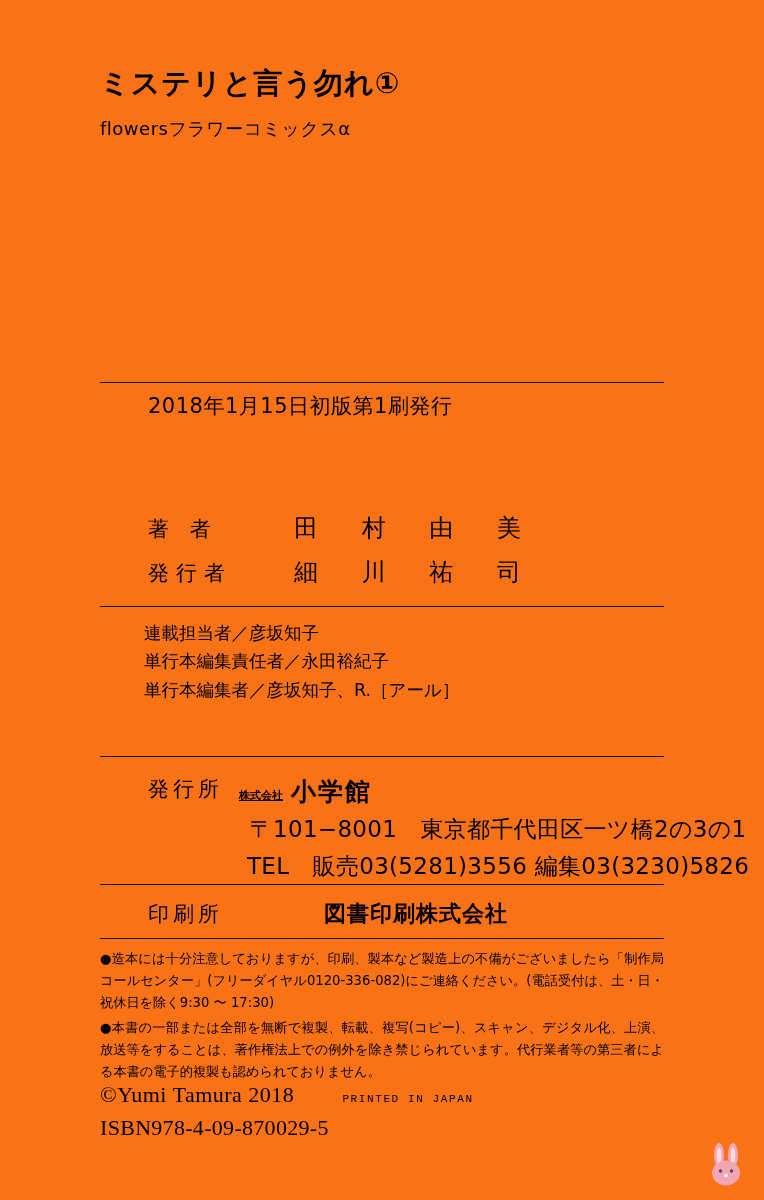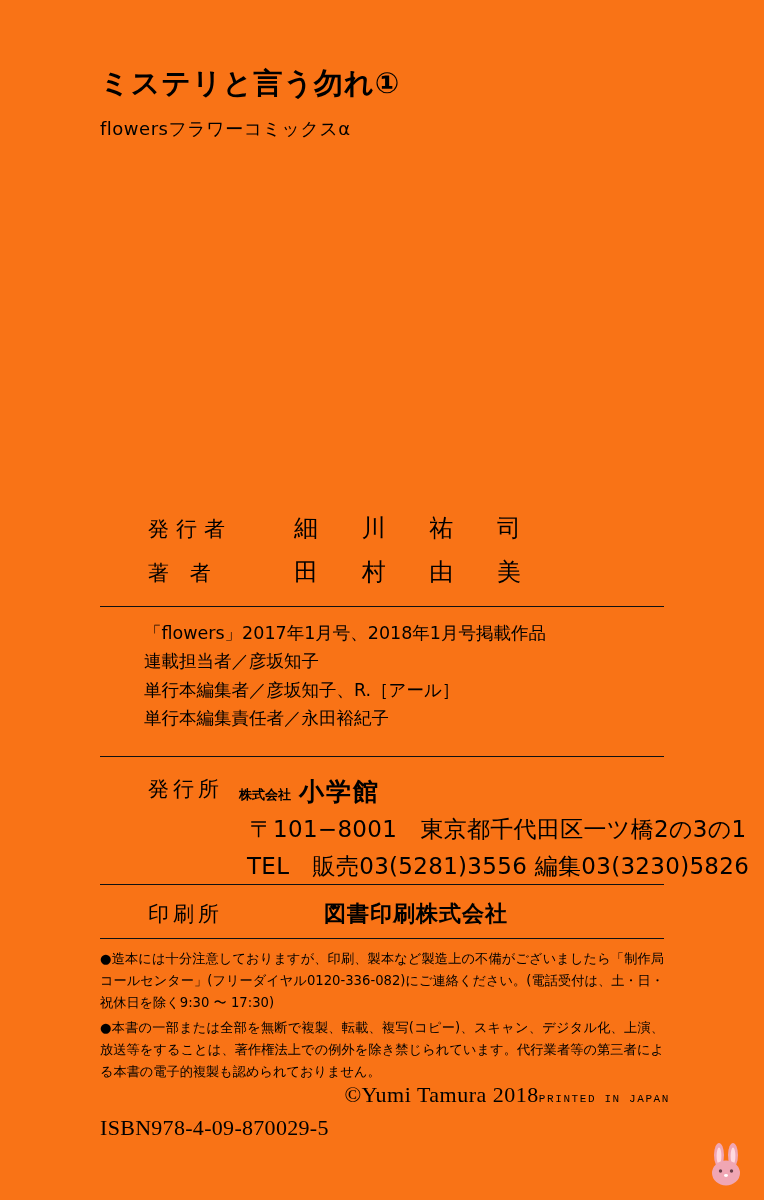--- a/index.html
+++ b/index.html
@@ -141,26 +141,27 @@
     flex: 1;
     padding-left: 16px;
   }
   .pub-name-row {
     display: flex;
     align-items: baseline;
     white-space: nowrap;
   }
   .pub-corp {
     font-family: "DejaVu Sans", sans-serif;
-    font-size: 13px;
+    font-size: 11px;
     font-weight: 700;
     letter-spacing: 0px;
     padding-right: 8px;
     position: relative;
     top: -1px;
+    text-decoration: underline;
   }
   .pub-name {
     font-family: "DejaVu Sans", sans-serif;
     font-size: 25px;
     font-weight: 700;
     letter-spacing: 2px;
   }
   .pub-addr, .pub-tel {
     font-family: "DejaVu Sans", sans-serif;
     font-size: 23px;
@@ -221,21 +222,22 @@
   
   .footer {
     position: absolute;
     left: 100px;
     top: 1082px;
     width: 572px;
   }
   .footer-row {
     display: flex;
     align-items: baseline;
-    justify-content: flex-end;
+    justify-content: flex-start;
+    gap: 48px;
   }
   .copyright {
     font-family: "Liberation Serif", serif;
     font-size: 22px;
     letter-spacing: 0.5px;
     white-space: nowrap;
   }
   .pij {
     font-family: Liberation Mono, monospace;
     font-size: 11px;
@@ -263,39 +265,42 @@
 </head>
 <body>
 
 <div class="page">
 
   <div class="inner">
     <div class="title-main">ミステリと言う勿れ①</div>
     <div class="title-sub">flowersフラワーコミックスα</div>
   </div>
 
+  <div class="date-block">
+    <hr class="rule">
+    <div class="date-text">2018年1月15日初版第1刷発行</div>
+  </div>
 
   <div class="credits">
+    <div class="credit-row">
+      <div class="credit-label">著 者</div>
+      <div class="credit-value">田 村 由 美</div>
+    </div>
     <div class="credit-row">
       <div class="credit-label">発行者</div>
       <div class="credit-value">細 川 祐 司</div>
     </div>
-    <div class="credit-row">
-      <div class="credit-label">著 者</div>
-      <div class="credit-value">田 村 由 美</div>
-    </div>
   </div>
 
   <div class="mag-block">
     <hr class="rule">
     <div class="mag-lines">
-      <div>「flowers」2017年1月号、2018年1月号掲載作品</div>
       <div>連載担当者／彦坂知子</div>
+      <div>単行本編集責任者／永田裕紀子</div>
       <div>単行本編集者／彦坂知子、R.［アール］</div>
-      <div>単行本編集責任者／永田裕紀子</div>
     </div>
   </div>
 
   <div class="pub-block">
     <hr class="rule">
     <div class="pub-inner">
       <div class="pub-label">発行所</div>
       <div class="pub-right">
         <div class="pub-name-row">
           <span class="pub-corp">株式会社</span>

